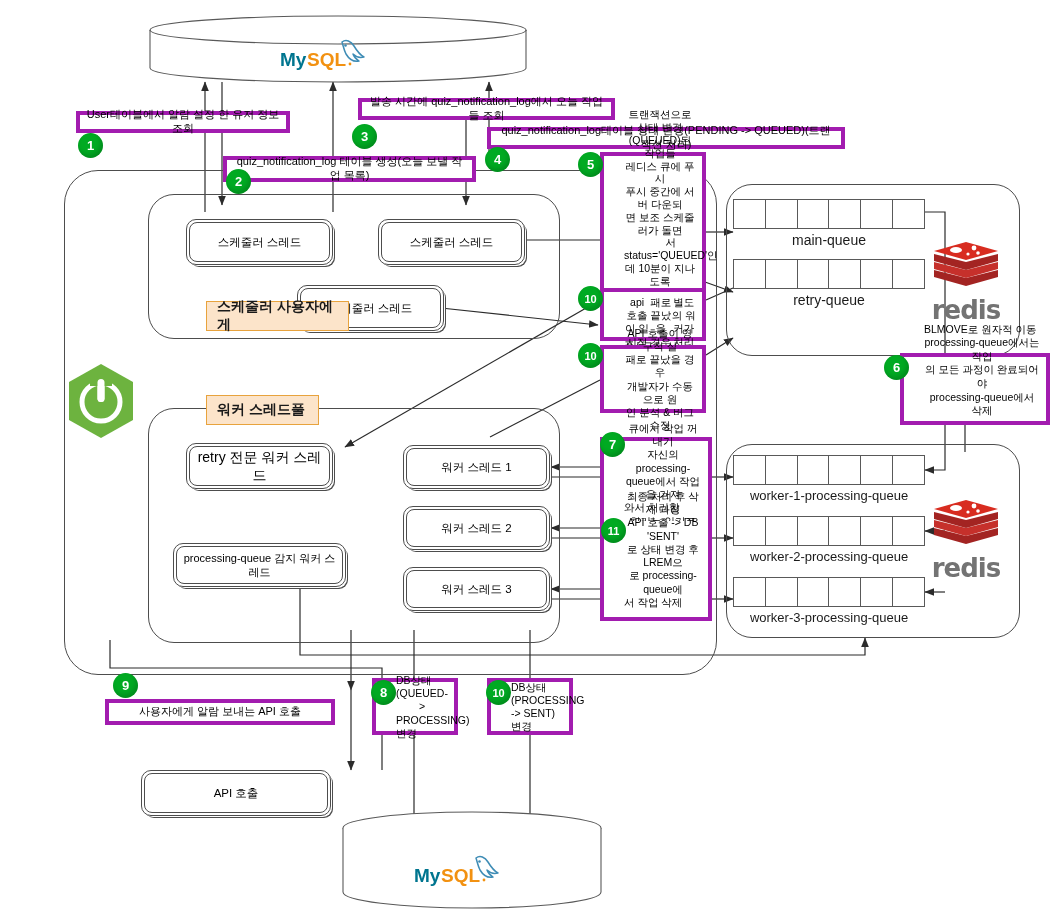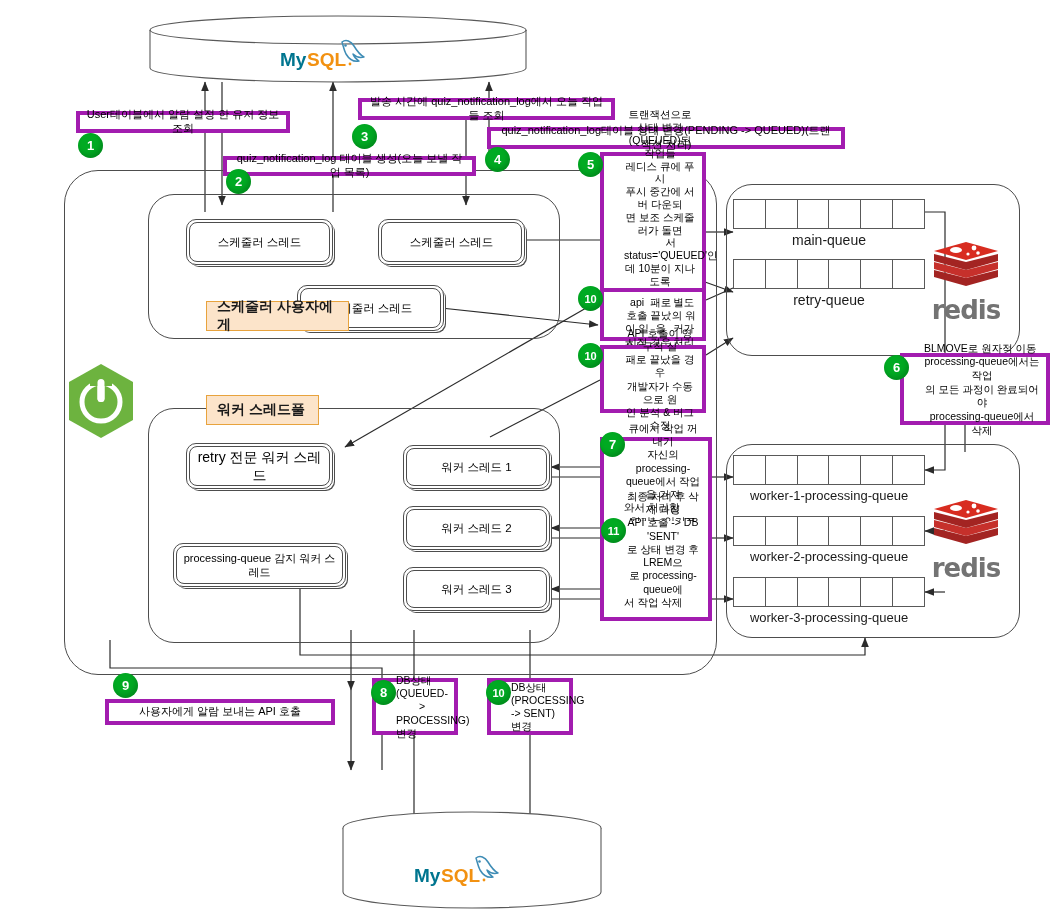--- a/index.html
+++ b/index.html
@@ -155,21 +155,21 @@
     </div>
   </div>
 
   <div class="rect" style="left:76px;top:111px;width:214px;height:22px;">
     <span>User테이블에서 알람 설정 한 유저 정보 조회</span>
   </div>
   <div class="step" style="left:78px;top:133px;">
     <span>1</span>
   </div>
 
-  <div class="rect" style="left:223px;top:156px;width:253px;height:20px;">
+  <div class="rect" style="left:223px;top:156px;width:253px;height:26px;">
     <span>quiz_notification_log 테이블 생성(오늘 보낼 작업 목록)</span>
   </div>
   <div class="step" style="left:226px;top:169px;">
     <span>2</span>
   </div>
 
   <div class="rect" style="left:358px;top:98px;width:257px;height:22px;">
     <span>발송 시간에 quiz_notification_log에서 오늘 작업들 조회</span>
   </div>
   <div class="step" style="left:352px;top:124px;">
@@ -334,21 +334,21 @@
         <circle cx="48" cy="13" r="1.8" fill="#fff"></circle>
         <circle cx="38" cy="14" r="1.6" fill="#fff"></circle>
       </g>
     </svg>
     <div class="word">redis</div>
   </div>
 
   <div class="step" style="left:884px;top:355px;">
     <span>6</span>
   </div>
-  <div class="rect tall" style="left:900px;top:353px;width:150px;height:72px;flex-direction:column;font-size:10.5px;line-height:1.3;justify-content:center;">
+  <div class="rect tall" style="left:900px;top:353px;width:150px;height:72px;flex-direction:column;font-size:10.5px;line-height:1.3;justify-content:flex-end;">
     <span>BLMOVE로 원자적 이동</span>
     <span>processing-queue에서는 작업</span>
     <span>의 모든 과정이 완료되어야</span>
     <span>processing-queue에서 삭제</span>
   </div>
 
   <div class="panel" style="left:726px;top:444px;width:294px;height:194px;"></div>
 
   <div class="queue" style="left:733px;top:455px;width:192px;">
     <div class="cells">
@@ -400,20 +400,24 @@
     <div class="word">redis</div>
   </div>
 
   <div class="step" style="left:113px;top:673px;">
     <span>9</span>
   </div>
   <div class="rect" style="left:105px;top:699px;width:230px;height:26px;">
     <span>사용자에게 알람 보내는 API 호출</span>
   </div>
 
+  <div class="proc" style="left:141px;top:770px;width:190px;height:46px;">
+    <div class="proc-inner"></div>
+    <span>API 호출</span>
+  </div>
 
   <div class="rect tall" style="left:372px;top:678px;width:86px;height:57px;flex-direction:column;font-size:10.5px;line-height:1.25;justify-content:center;">
     <span>DB상태</span>
     <span>(QUEUED-&gt;</span>
     <span>PROCESSING)</span>
     <span>변경</span>
   </div>
   <div class="step" style="left:371px;top:680px;">
     <span>8</span>
   </div>

